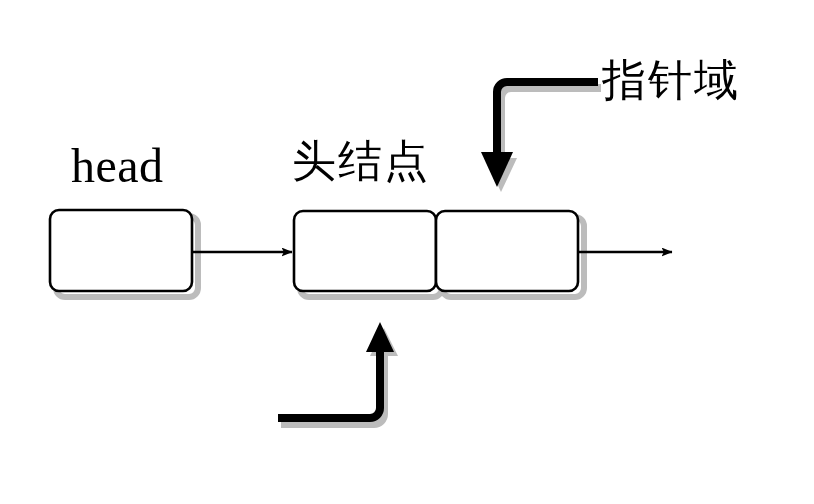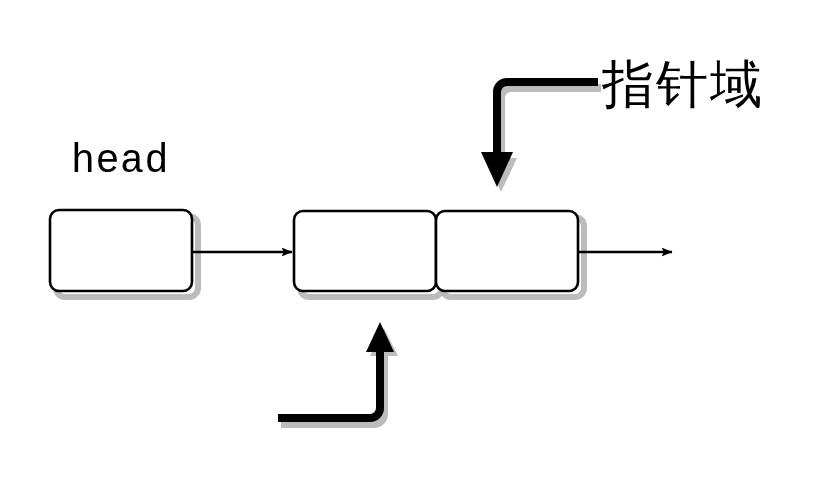--- a/index.html
+++ b/index.html
@@ -25,27 +25,27 @@
     height: 504px;
   }
   .label {
     position: absolute;
     white-space: nowrap;
     color: #000000;
     line-height: 1;
     user-select: none;
   }
   .label-latin {
-    font-family: Liberation Mono, monospace;
-    font-size: 40px;
+    font-family: Liberation Serif, serif;
+    font-size: 48px;
     letter-spacing: 0.5px;
   }
   .label-cjk {
     font-family: "DejaVu Sans", "Liberation Sans", sans-serif;
-    font-size: 52px;
+    font-size: 44px;
     letter-spacing: 2px;
   }
   #label-head        { left: 71px;  top: 142px; }
   #label-head-node   { left: 292px; top: 139px; }
   #label-pointer     { left: 602px; top: 58px;  }
   #label-data        { left: 109px; top: 390px; }
 </style>
 </head>
 <body>
 
@@ -91,17 +91,18 @@
       <path d="M 598,82 L 507,82 A 10,10 0 0 0 497,92 L 497,156" fill="none" stroke="#000000" stroke-width="8" stroke-linecap="butt"></path>
       <polygon points="481,152 513,152 497,187" fill="#000000"></polygon>
 
       <path d="M 278,418 L 370,418 A 10,10 0 0 0 380,408 L 380,348" fill="none" stroke="#000000" stroke-width="8" stroke-linecap="butt"></path>
       <polygon points="366,352 394,352 380,322" fill="#000000"></polygon>
     </g>
   </svg>
 
   <div class="label label-latin" id="label-head">head</div>
 
+  <div class="label label-cjk" id="label-head-node">头结点</div>
 
   <div class="label label-cjk" id="label-pointer">指针域</div>
 
 
 </div>
 
 </body></html>

